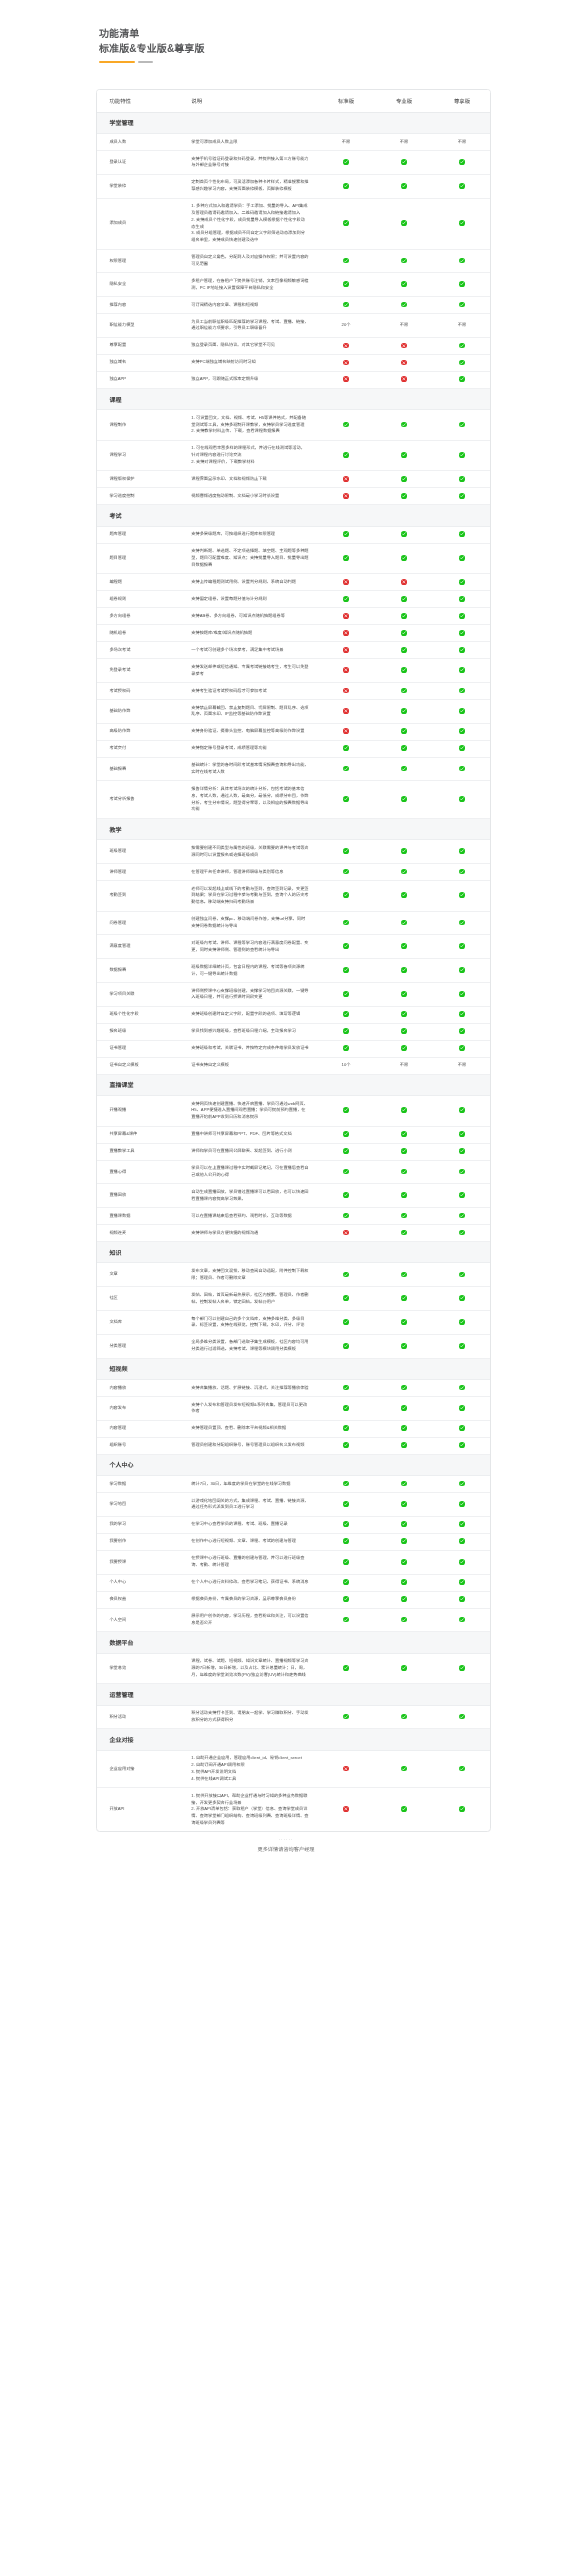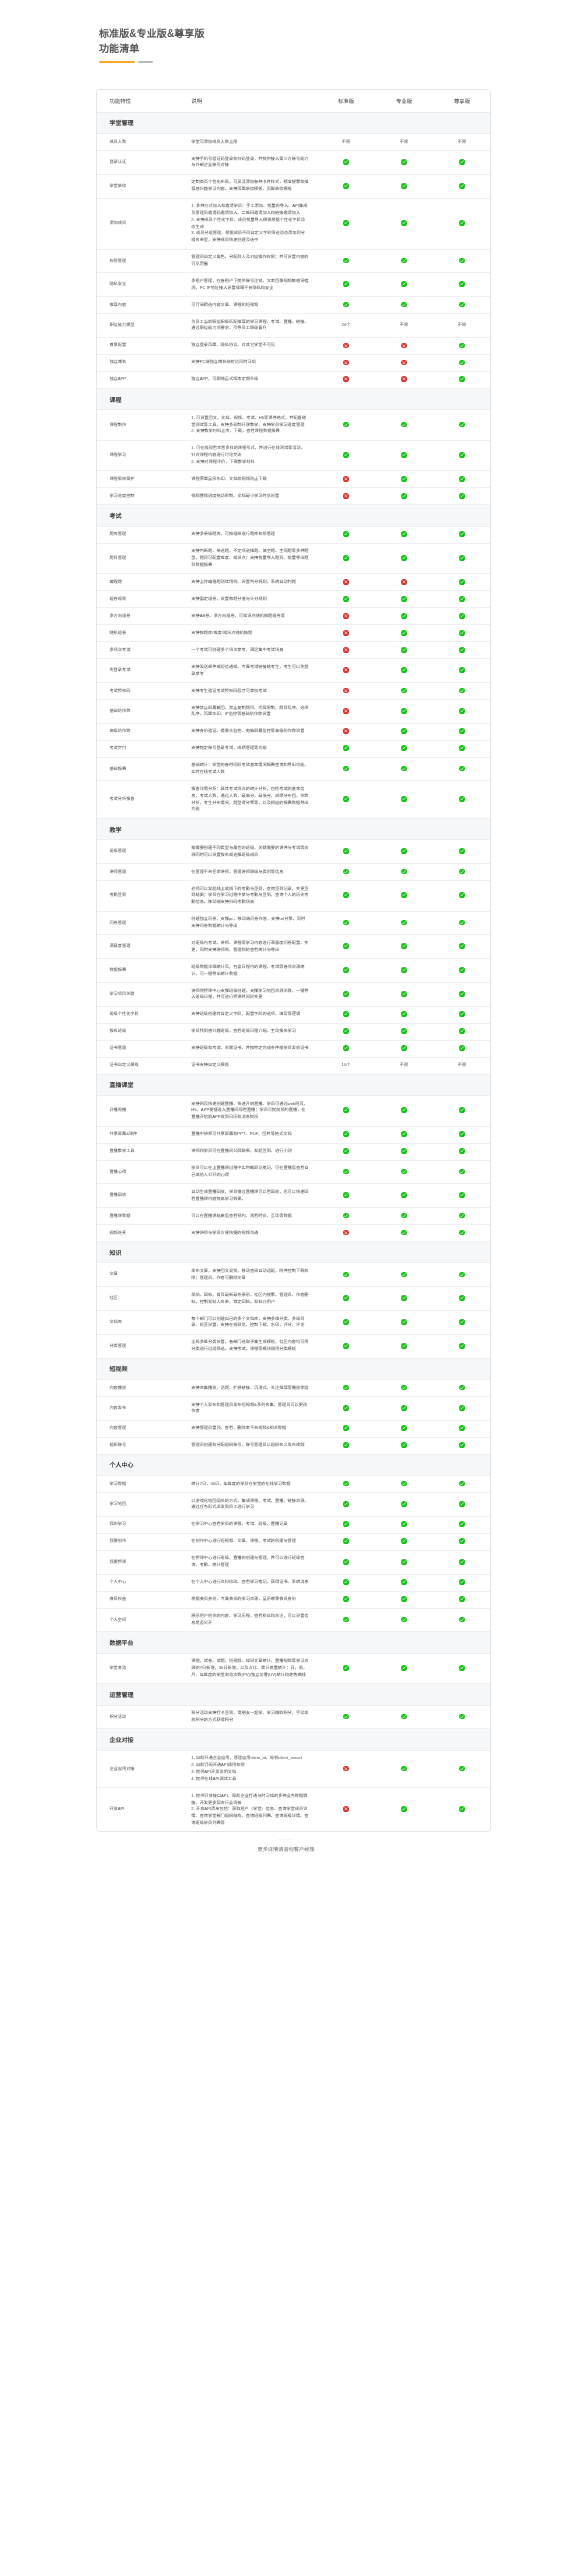--- a/index.html
+++ b/index.html
@@ -102,22 +102,22 @@
     color:#6d6d6d;
     padding:3.1px 0 17.5px 0;
   }
 </style>
 </head>
 <body>
 
 <div class="page">
 
   <div class="title-wrap">
+    <div class="title-line">功能清单</div>
     <div class="title-line">标准版&amp;专业版&amp;尊享版</div>
-    <div class="title-line">功能清单</div>
     <div class="rule-row">
       <span class="rule-orange"></span>
       <span class="rule-gray"></span>
     </div>
   </div>
 
   <div class="card">
     <table>
       <colgroup>
         <col class="c-feature">

